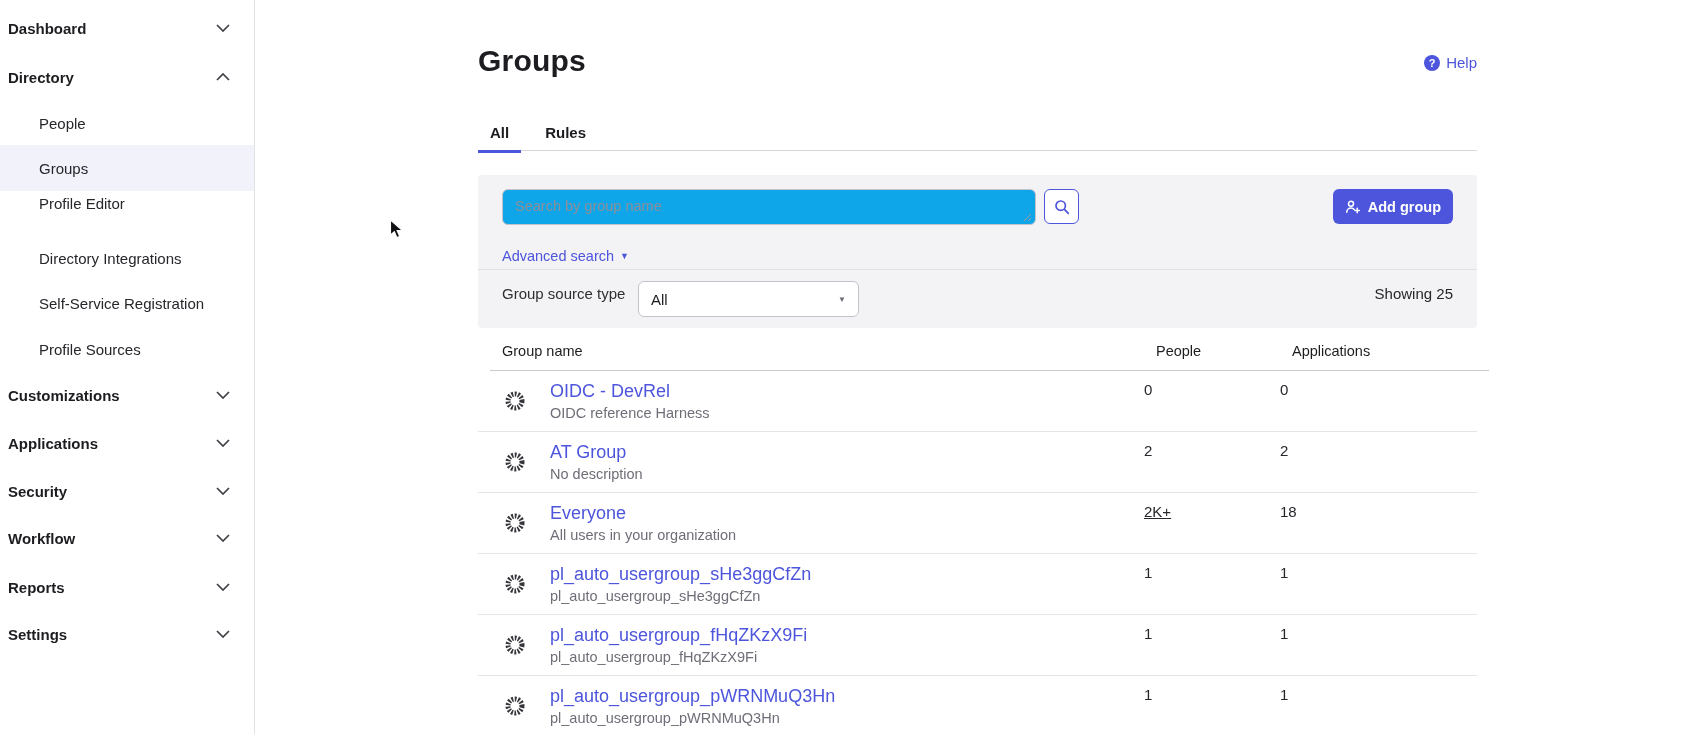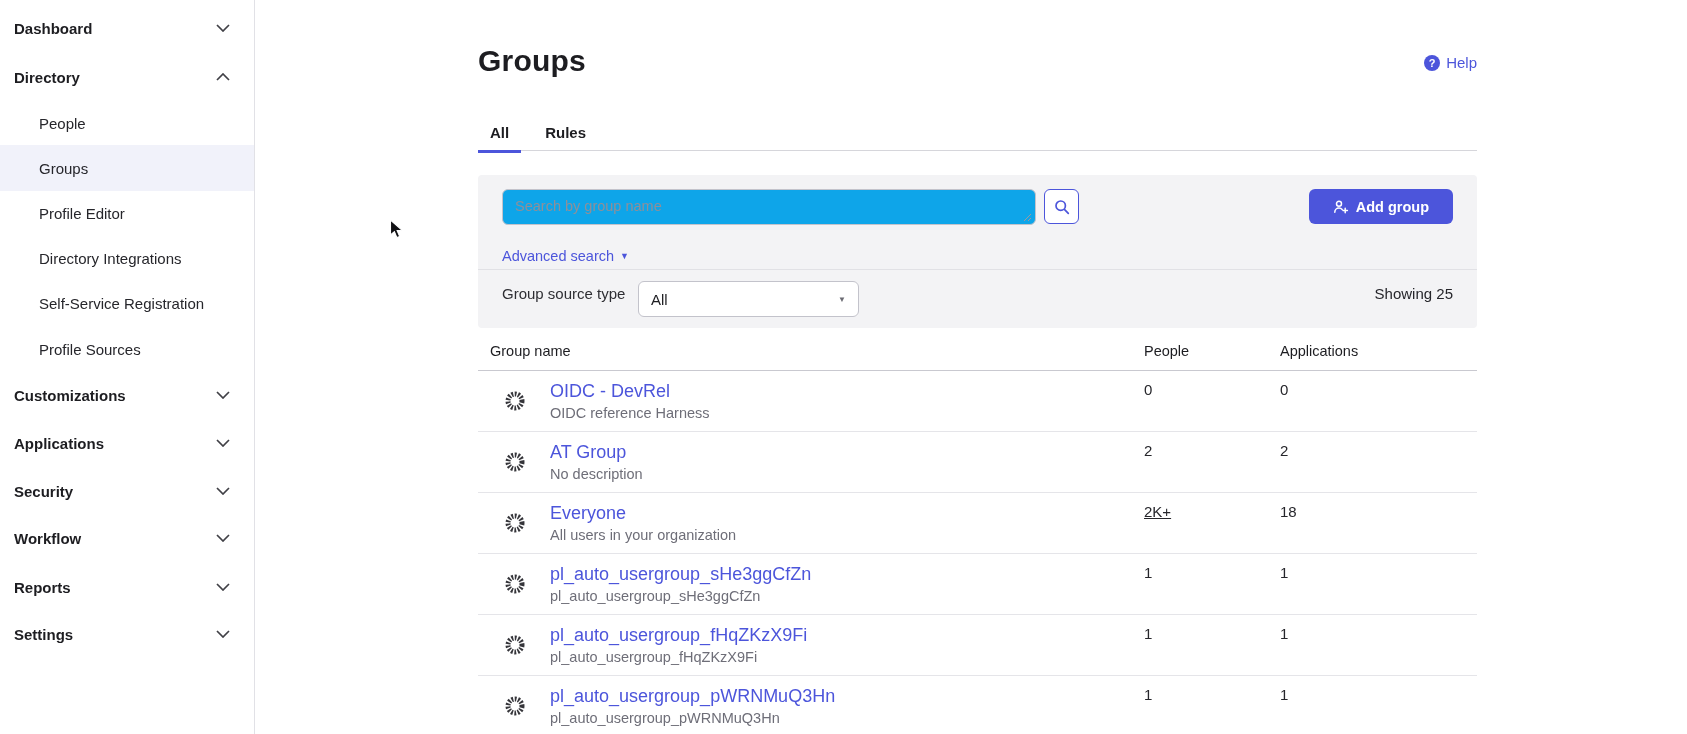--- a/index.html
+++ b/index.html
@@ -10,21 +10,21 @@
   }
   
   .sidebar {
     position:absolute; left:0; top:0; width:255px; height:734px;
     background:#fff; border-right:1px solid #e1e1e6;
   }
   .nav-item {
     position:absolute; left:0; right:0; height:46px;
     display:flex; align-items:center; cursor:pointer;
   }
-  .nav-item.top { padding-left:14px; font-size:15px; font-weight:700; color:#1d1d21; }
+  .nav-item.top { padding-left:8px; font-size:15px; font-weight:700; color:#1d1d21; }
   .nav-item.sub { padding-left:39px; font-size:15px; font-weight:400; color:#26262b; }
   .nav-item.selected { background:#f1f2fa; }
   .nav-chevron { position:absolute; right:24px; top:50%; margin-top:-4px; width:14px; height:8px; }
   
   .content { position:absolute; left:478px; top:0; width:999px; height:734px; }
   .page-title { position:absolute; left:0; top:44px; font-size:30px; font-weight:600; color:#1d1d21; letter-spacing:0.2px; }
   .help-link {
     position:absolute; right:0; top:54px; display:flex; align-items:center; gap:6px;
     color:#4c55db; font-size:15px; cursor:pointer; text-decoration:none;
   }
@@ -55,42 +55,42 @@
     padding:8px 12px; resize:none; overflow:hidden; outline:none;
   }
   .search-box::placeholder { color:#8f8f98; }
   .resize-grip { position:absolute; left:545px; top:38px; pointer-events:none; }
   .search-btn {
     position:absolute; left:566px; top:14px; width:35px; height:35px;
     background:#fff; border:1px solid #4c55db; border-radius:6px;
     display:flex; align-items:center; justify-content:center; cursor:pointer;
   }
   .add-group-btn {
-    position:absolute; right:24px; top:14px; height:35px; padding:0 24px;
+    position:absolute; right:24px; top:14px; height:35px; padding:0 12px;
     background:#4c55db; border:none; border-radius:6px; color:#fff;
     font-family:"Liberation Sans", sans-serif; font-size:14.5px; font-weight:700;
     display:flex; align-items:center; gap:7px; cursor:pointer;
   }
   .advanced-search {
     position:absolute; left:24px; top:73px; color:#4c55db; font-size:14.5px;
     text-decoration:none; display:flex; align-items:center; gap:6px; cursor:pointer;
   }
   .adv-caret { font-size:9px; color:#4c55db; }
   .panel-divider { position:absolute; left:0; top:94px; width:999px; height:1px; background:#e1e1e5; }
   .source-label { position:absolute; left:24px; top:110px; font-size:15px; color:#2e2e33; }
   .source-select {
     position:absolute; left:160px; top:106px; width:221px; height:36px;
     background:#fff; border:1px solid #c3c3cb; border-radius:6px;
     display:flex; align-items:center; padding-left:12px; font-size:15px; color:#1d1d21; cursor:pointer;
   }
   .select-caret { position:absolute; right:12px; font-size:8px; color:#6b6b73; }
   .showing { position:absolute; right:24px; top:110px; font-size:15px; color:#26262b; }
   
   .thead {
-    position:absolute; left:0; top:336px; width:999px; height:35px;
+    position:absolute; left:12px; top:336px; width:999px; height:35px;
     border-bottom:1px solid #c9c9d0; font-size:14.5px; font-weight:500; color:#1d1d21;
   }
   .thead .c-name { position:absolute; left:12px; top:7px; }
   .thead .c-people { position:absolute; left:666px; top:7px; }
   .thead .c-apps { position:absolute; left:802px; top:7px; }
   .trow { position:absolute; left:0; width:999px; height:61px; border-bottom:1px solid #e5e5e9; }
   .gicon { position:absolute; left:25px; top:50%; margin-top:-12px; width:24px; height:24px; }
   .gname {
     position:absolute; left:72px; top:10px; font-size:18px; color:#4c55db;
     text-decoration:none; cursor:pointer;
@@ -117,21 +117,21 @@
     <svg class="nav-chevron" viewBox="0 0 14 8">
         <polyline points="1,7 7,1 13,7" fill="none" stroke="#404046" stroke-width="1.7"></polyline>
       </svg>
   </div>
   <div class="nav-item sub" style="top:100px">
     <span>People</span>
   </div>
   <div class="nav-item sub selected" style="top:145px">
     <span>Groups</span>
   </div>
-  <div class="nav-item sub" style="top:190px">
+  <div class="nav-item sub" style="top:180px">
     <span>Profile Editor</span>
   </div>
   <div class="nav-item sub" style="top:280px">
     <span>Self-Service Registration</span>
   </div>
   <div class="nav-item sub" style="top:235px">
     <span>Directory Integrations</span>
   </div>
   <div class="nav-item top" style="top:372px">
     <span>Customizations</span>

